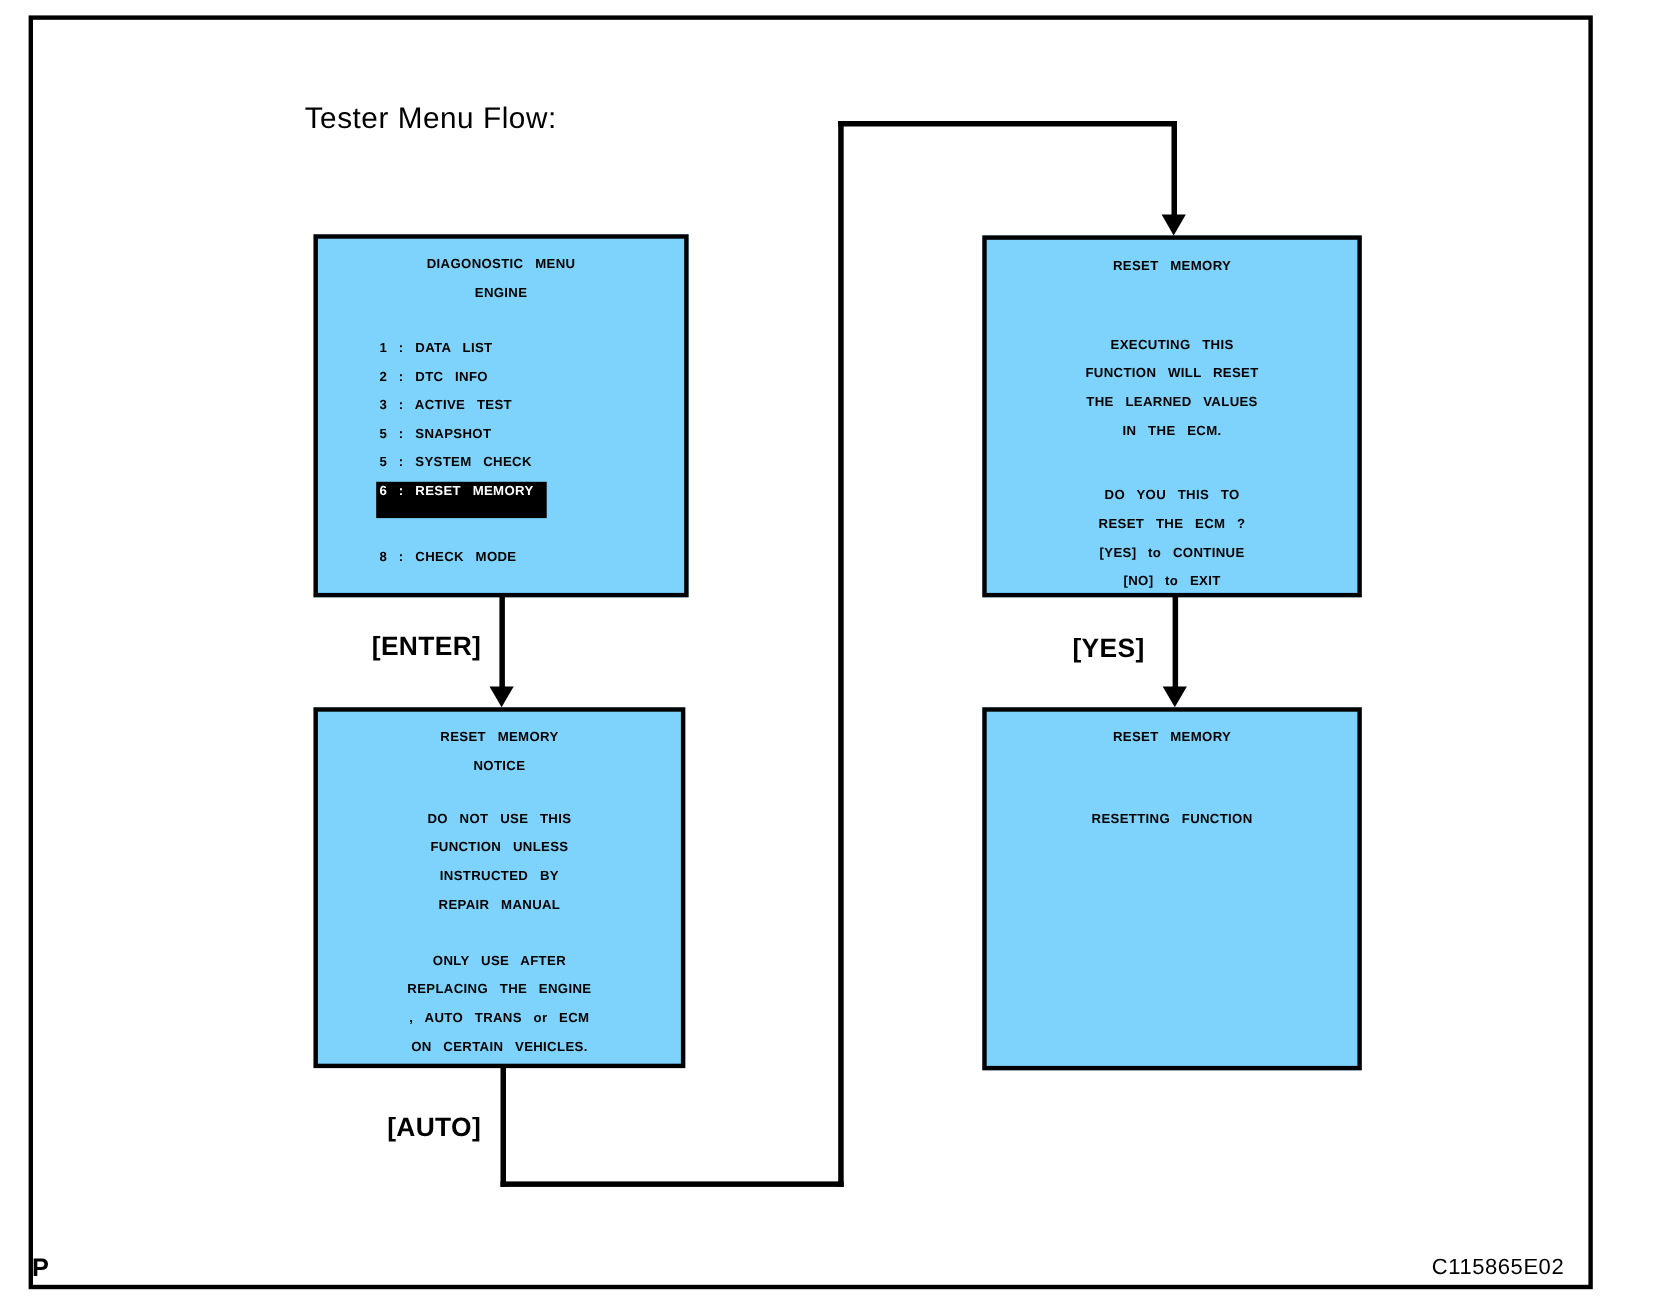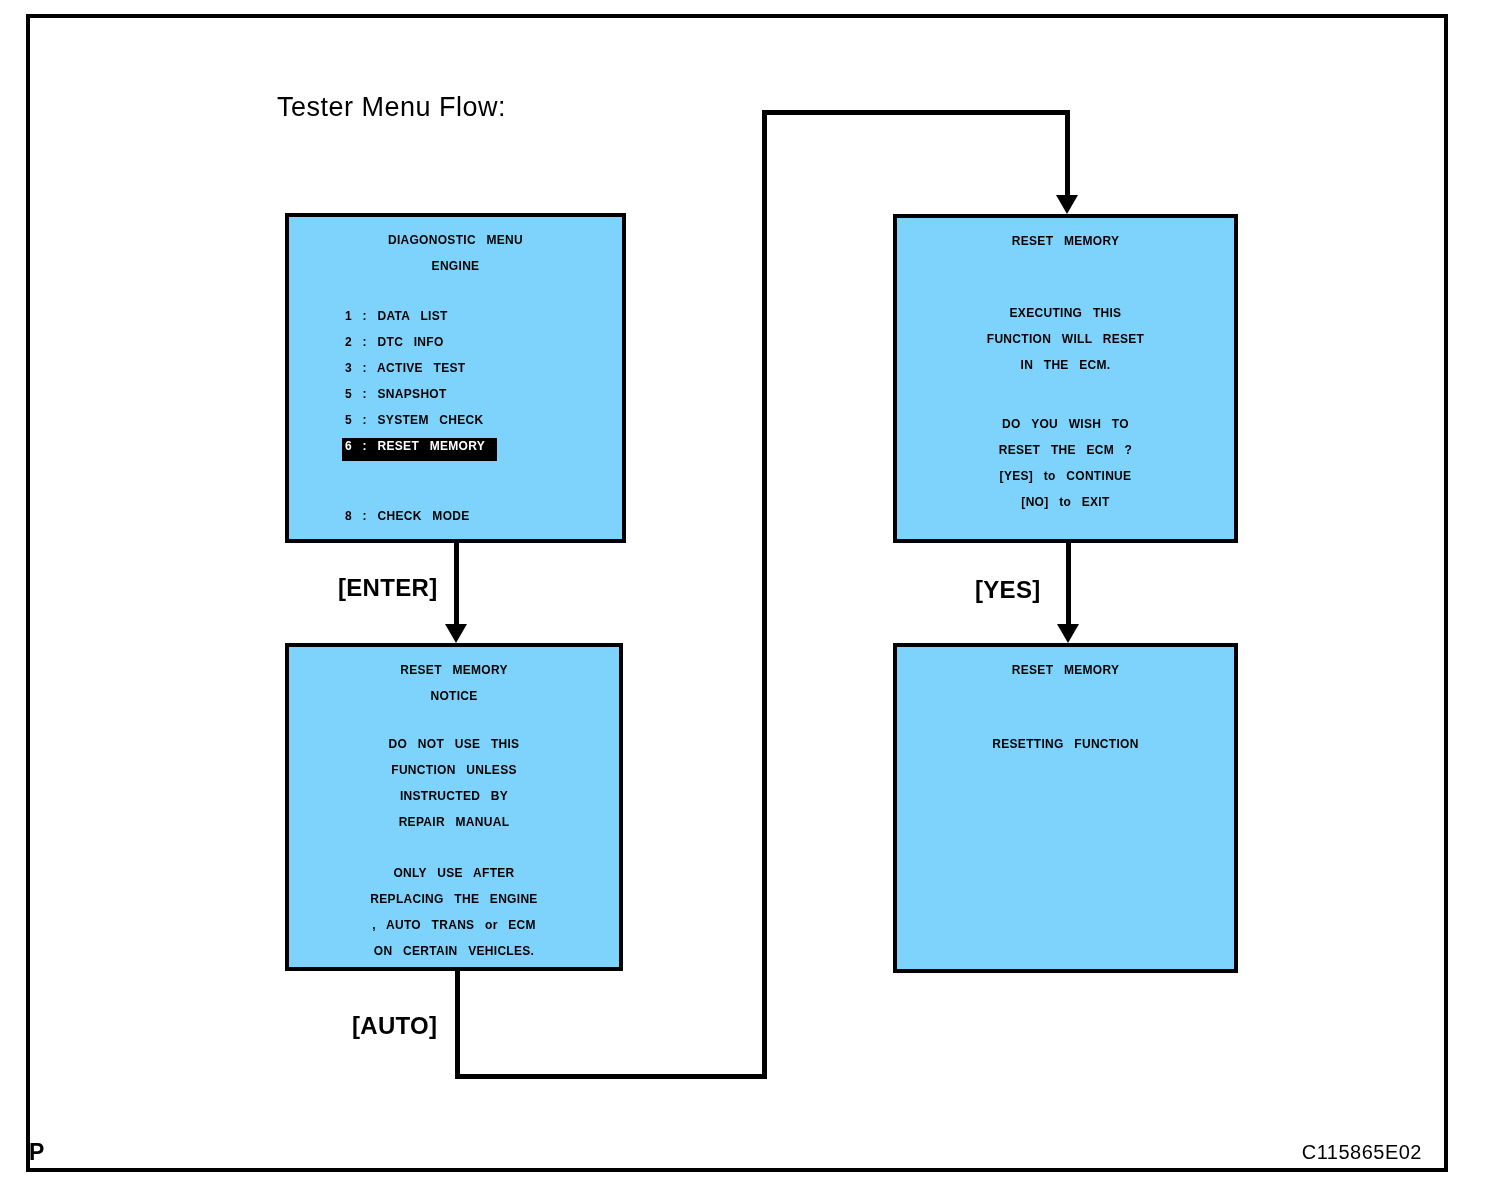--- a/index.html
+++ b/index.html
@@ -53,25 +53,25 @@
   #screen-reset-notice    { left: 285px; top: 643px; width: 338px; height: 328px; }
   #screen-reset-complete  { left: 893px; top: 643px; width: 345px; height: 330px; }
 
   .scr-pad-top { margin-top: 10px; }
   .menu {
     margin-top: 24px;
     text-align: left;
     padding-left: 56px;
   }
   .menu-item { height: 26px; }
-  .menu-item.gap-above { margin-top: 44px; }
+  .menu-item.gap-above { margin-top: 34px; }
   .menu-item .hl {
     background: #000000;
     color: #ffffff;
-    padding: 1px 12px 8px 3px;
+    padding: 1px 12px 18px 3px;
     margin-left: -3px;
   }
   .para-warning   { margin-top: 46px; }
   .para-question  { margin-top: 33px; }
   .para-caution   { margin-top: 22px; }
   .para-usage     { margin-top: 25px; }
   .status-line    { margin-top: 48px; }
   .prompt-line    { margin-top: 148px; }
 
   
@@ -147,24 +147,25 @@
       <div class="menu-item"><span class="hl">6 : RESET MEMORY</span></div>
       <div class="menu-item gap-above"><span>8 : CHECK MODE</span></div>
     </div>
   </div>
 
   <div class="screen" id="screen-reset-confirm">
     <div class="scr-pad-top">RESET MEMORY</div>
     <div class="para-warning">
       <div>EXECUTING THIS</div>
       <div>FUNCTION WILL RESET</div>
+      <div>THE LEARNED VALUES</div>
       <div>IN THE ECM.</div>
     </div>
     <div class="para-question">
-      <div>DO YOU WISH TO</div>
+      <div>DO YOU THIS TO</div>
       <div>RESET THE ECM ?</div>
       <div>[YES] to CONTINUE</div>
       <div>[NO] to EXIT</div>
     </div>
   </div>
 
   <div class="screen" id="screen-reset-notice">
     <div class="scr-pad-top">RESET MEMORY</div>
     <div>NOTICE</div>
     <div class="para-caution">

